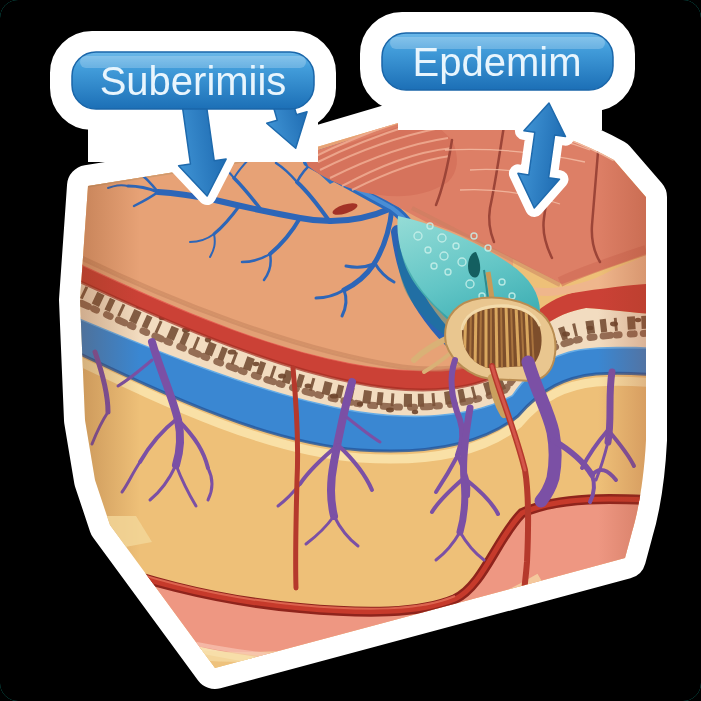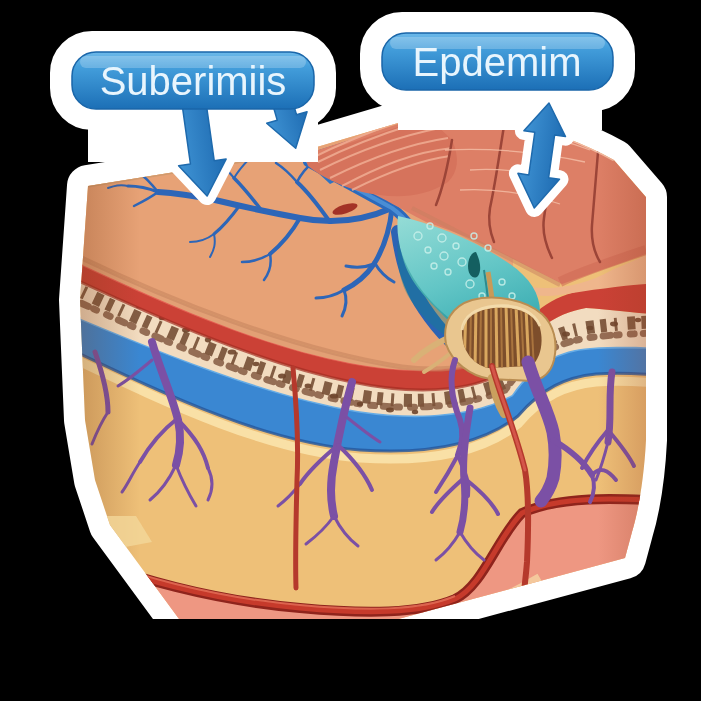--- a/index.html
+++ b/index.html
@@ -1,16 +1,16 @@
 <!DOCTYPE html>
 <html><head>
 <meta charset="utf-8">
 <style>
   html,body{margin:0;padding:0;background:#000;}
-  .scene{position:relative;width:701px;height:619px;background:#14b8a6;overflow:hidden;}
+  .scene{position:relative;width:701px;height:701px;background:#14b8a6;overflow:hidden;border-radius:18px;}
   svg{position:absolute;inset:0;display:block;}
   text.pill-text{font-family:"Liberation Sans","DejaVu Sans",sans-serif;font-weight:400;}
 </style>
 </head>
 <body>
 
 <div class="scene">
 <svg width="701" height="701" viewBox="0 0 701 701">
   <defs>
     <linearGradient id="gLabel" x1="0" y1="0" x2="0" y2="1">

